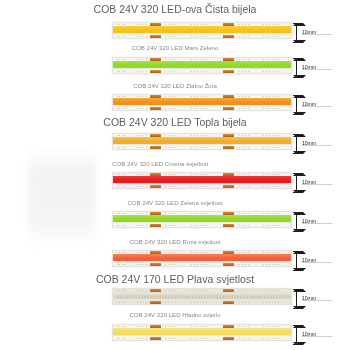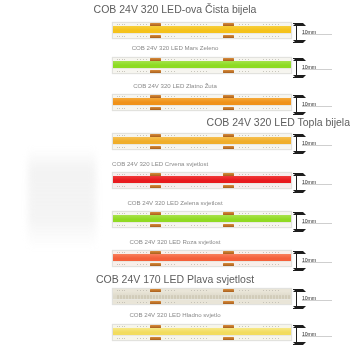--- a/index.html
+++ b/index.html
@@ -224,21 +224,21 @@
         <div class="dim">
           <div class="vline"></div>
           <div class="cap-t"></div>
           <div class="cap-b"></div>
           <div class="arrow up"></div>
           <div class="arrow dn"></div>
           <div class="ext"></div>
           <div class="label">10mm</div>
         </div>
       </div>
-      <div class="block caption big" style="top: 117px; text-align: right;">COB 24V 320 LED Topla bijela</div>
+      <div class="block caption big" style="top: 117px; text-align: center;">COB 24V 320 LED Topla bijela</div>
       <div class="strip-row" style="top: 133px;">
         <div class="strip" style="background: rgb(251, 251, 248);">
           <div class="pcb-top" style="background: rgb(246, 245, 239);">
             <div class="pad" style="left: 37px;"></div>
             <div class="pad" style="left: 110px;"></div>
             <div class="tick" style="left: 4px;"></div>
             <div class="tick" style="left: 6.4px;"></div>
             <div class="tick" style="left: 8.8px;"></div>
             <div class="tick" style="left: 11.2px;"></div>
             <div class="dashes" style="left: 24px; width: 11px;"></div>

